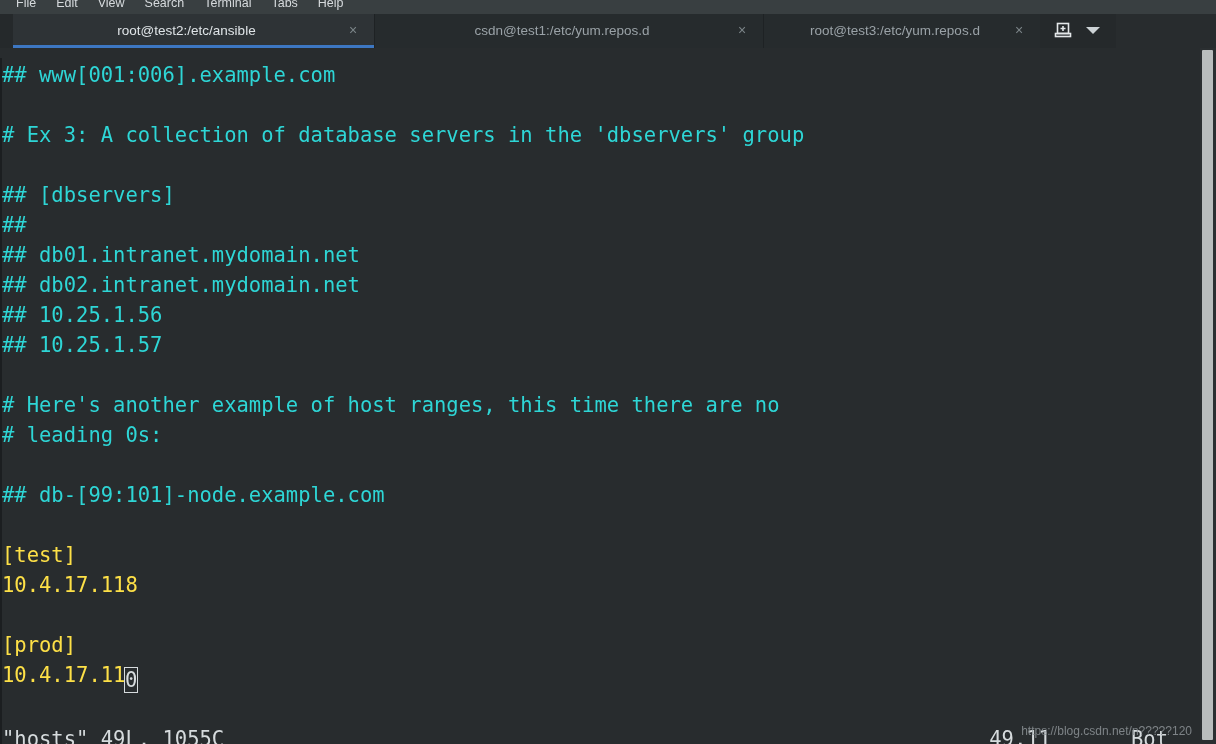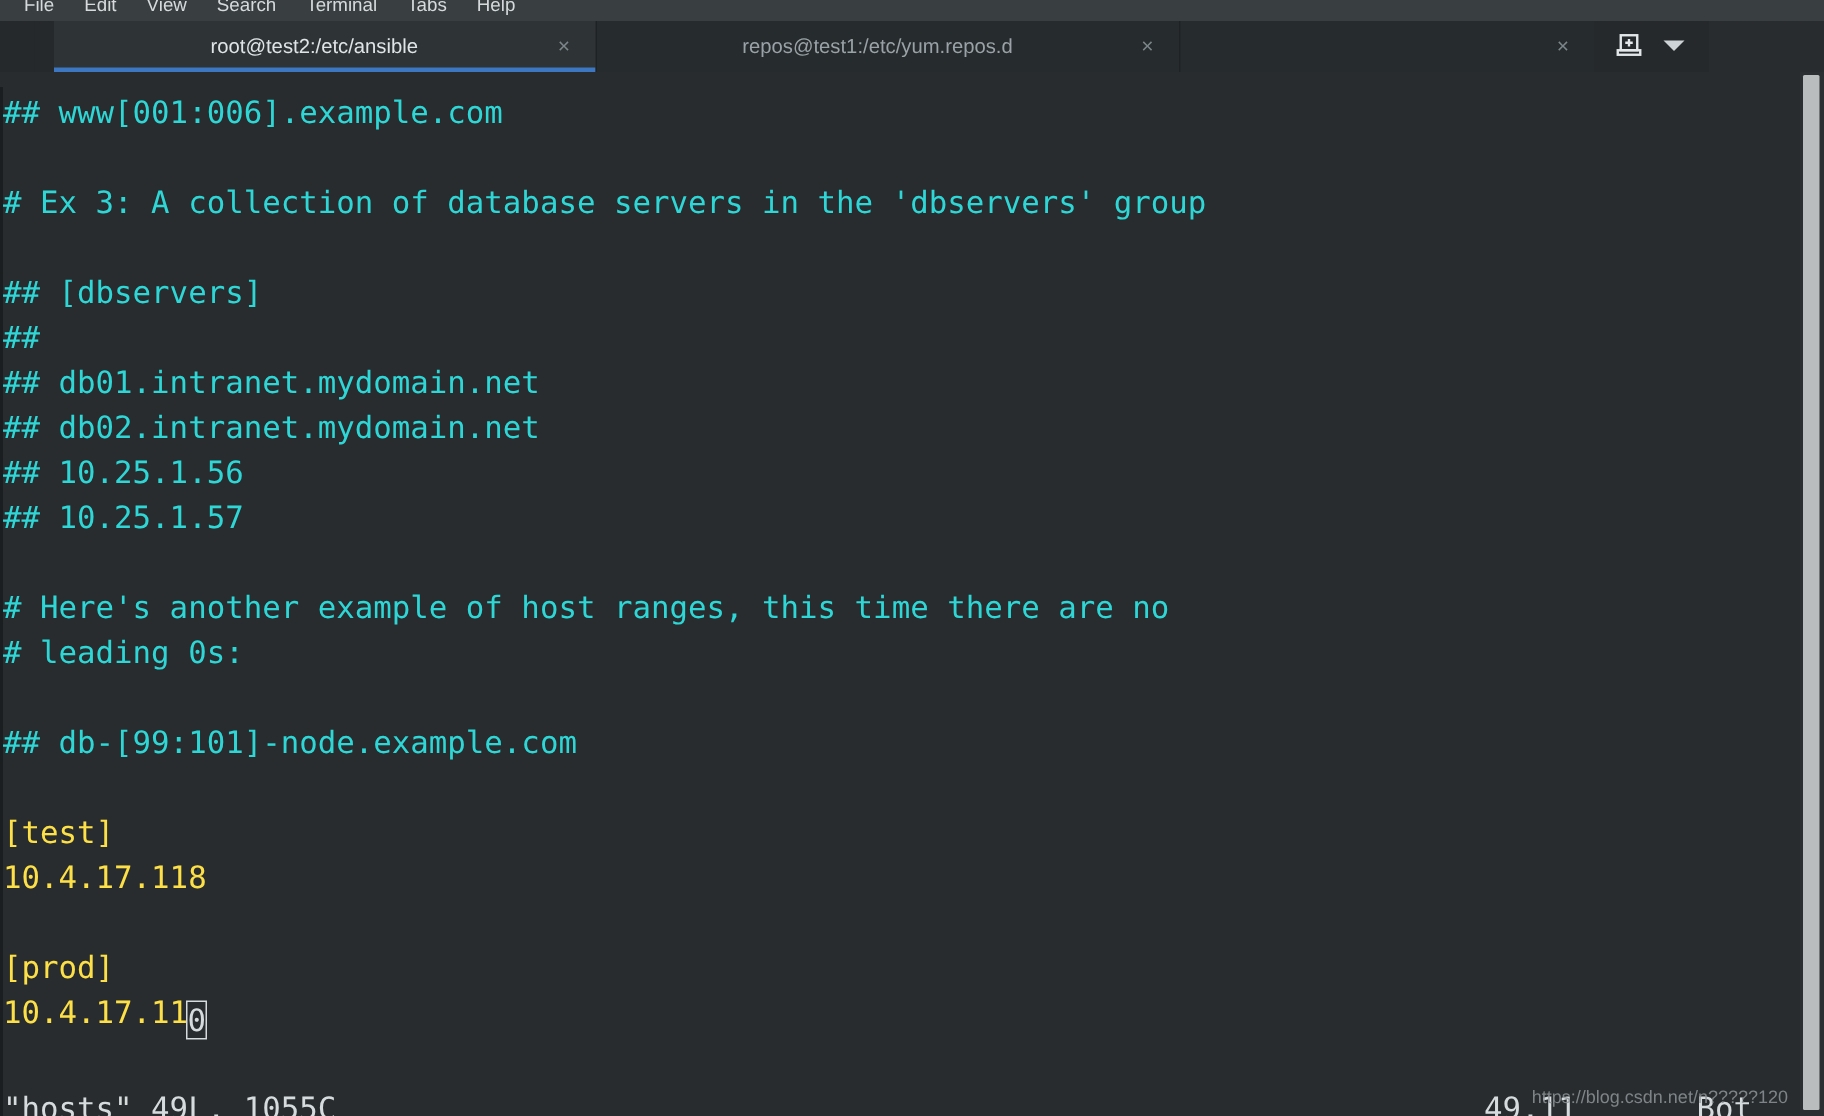--- a/index.html
+++ b/index.html
@@ -50,21 +50,20 @@
   .tabbar {
     position: absolute;
     top: 12px;
     left: 0;
     width: 1116px;
     height: 36px;
     background: #25292b;
     display: flex;
     align-items: stretch;
     z-index: 4;
-    padding-left: 23px;
   }
   .tab-left-gutter {
     width: 13px;
     background: #25292b;
     flex: 0 0 13px;
   }
   .tab {
     position: relative;
     display: flex;
     align-items: center;
@@ -262,27 +261,28 @@
 
     <div class="tab tab-active" style="flex:0 0 361px;">
       <span class="tab-title">root@test2:/etc/ansible</span>
       <span class="tab-close">×</span>
       <span class="tab-underline"></span>
     </div>
 
     <div class="tab-sep"></div>
 
     <div class="tab tab-inactive" style="flex:0 0 388px;">
-      <span class="tab-title">repos@test1:/etc/yum.repos.d</span>
+      <span class="tab-title">csdn@test1:/etc/yum.repos.d</span>
       <span class="tab-close">×</span>
     </div>
 
     <div class="tab-sep"></div>
 
     <div class="tab tab-inactive" style="flex:1 1 auto;">
+      <span class="tab-title">root@test3:/etc/yum.repos.d</span>
       <span class="tab-close">×</span>
     </div>
 
     <div class="tabbar-actions">
       <span class="icon-newtab">
         <svg width="18" height="18" viewBox="0 0 18 18" aria-hidden="true">
           <rect x="3.5" y="2.5" width="11" height="10" fill="none" stroke="#e3e7e9" stroke-width="1.6"></rect>
           <rect x="1.5" y="12.5" width="15" height="3" fill="none" stroke="#e3e7e9" stroke-width="1.6"></rect>
           <path d="M9 5 L9 10 M6.5 7.5 L11.5 7.5" stroke="#e3e7e9" stroke-width="1.6"></path>
         </svg>

